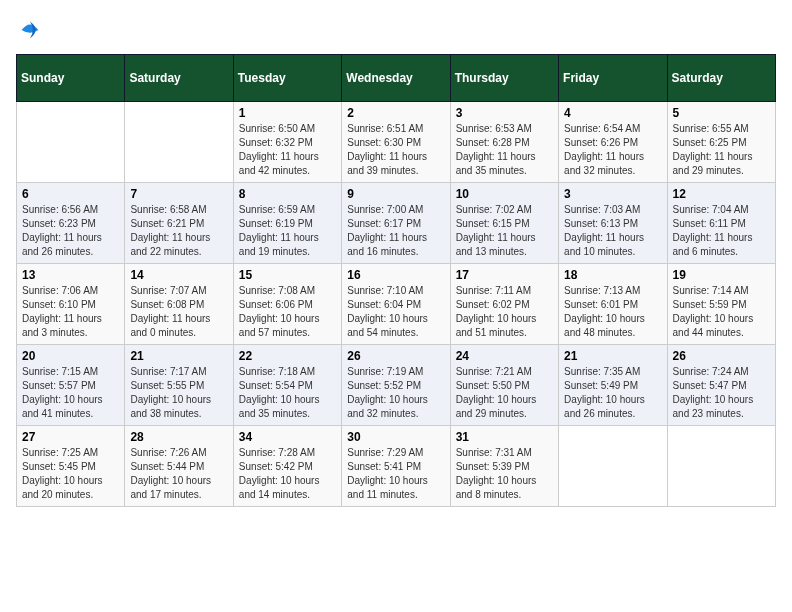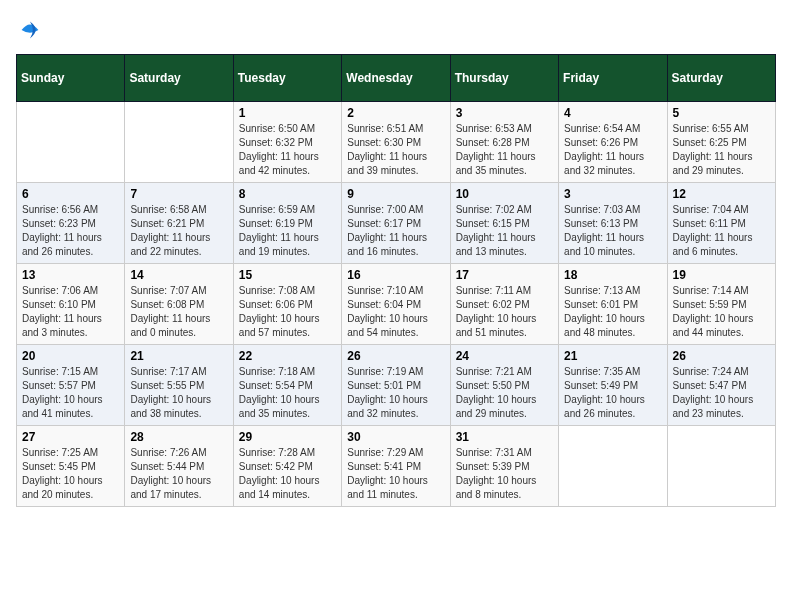--- a/index.html
+++ b/index.html
@@ -259,21 +259,21 @@
         </td>
         <td>
           <span class="day-num">22</span>
           <div class="day-info">Sunrise: 7:18 AM
 Sunset: 5:54 PM
 Daylight: 10 hours and 35 minutes.</div>
         </td>
         <td>
           <span class="day-num">26</span>
           <div class="day-info">Sunrise: 7:19 AM
-Sunset: 5:01 PM
+Sunset: 5:52 PM
 Daylight: 10 hours and 32 minutes.</div>
         </td>
         <td>
           <span class="day-num">24</span>
           <div class="day-info">Sunrise: 7:21 AM
 Sunset: 5:50 PM
 Daylight: 10 hours and 29 minutes.</div>
         </td>
         <td>
           <span class="day-num">21</span>
@@ -295,21 +295,21 @@
 Sunset: 5:45 PM
 Daylight: 10 hours and 20 minutes.</div>
         </td>
         <td>
           <span class="day-num">28</span>
           <div class="day-info">Sunrise: 7:26 AM
 Sunset: 5:44 PM
 Daylight: 10 hours and 17 minutes.</div>
         </td>
         <td>
-          <span class="day-num">29</span>
+          <span class="day-num">34</span>
           <div class="day-info">Sunrise: 7:28 AM
 Sunset: 5:42 PM
 Daylight: 10 hours and 14 minutes.</div>
         </td>
         <td>
           <span class="day-num">30</span>
           <div class="day-info">Sunrise: 7:29 AM
 Sunset: 5:41 PM
 Daylight: 10 hours and 11 minutes.</div>
         </td>

